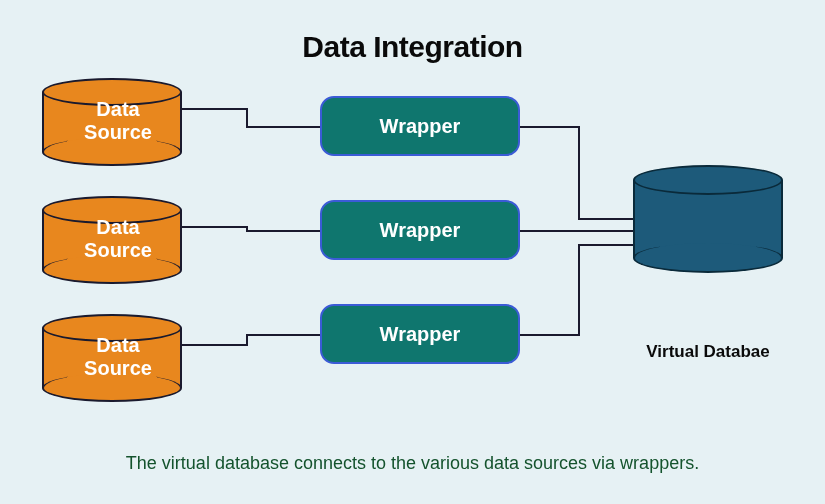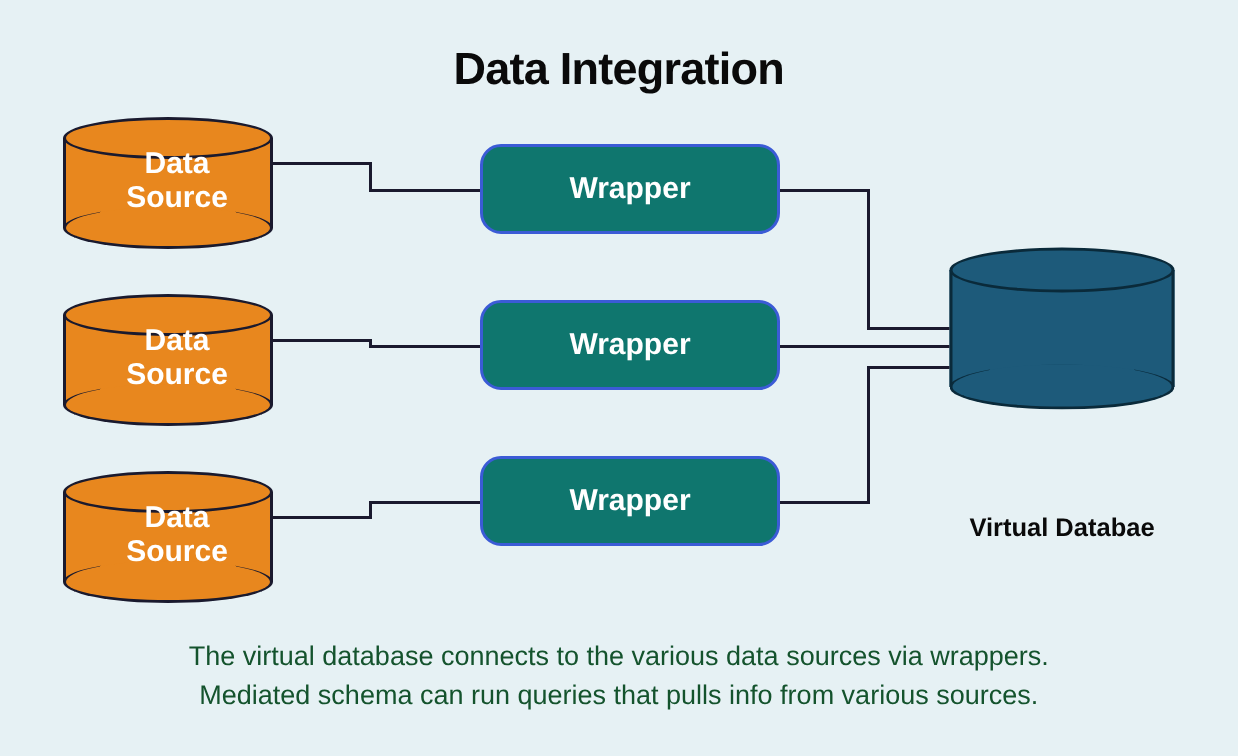--- a/index.html
+++ b/index.html
@@ -236,14 +236,13 @@
 <div class="connector h-line" style="left:578px; top:218px; width:55px;"></div>
 
 <div class="connector h-line" style="left:520px; top:230px; width:113px;"></div>
 
 <div class="connector h-line" style="left:520px; top:334px; width:60px;"></div>
 <div class="connector v-line" style="left:578px; top:244px; height:92px;"></div>
 <div class="connector h-line" style="left:578px; top:244px; width:55px;"></div>
 
 <div class="caption">
   <span>The virtual database connects to the various data sources via wrappers.</span><br>
-  <span>Mediated schema can run queries that pulls info from various sources.</span>
 </div>
 
 </body></html>

